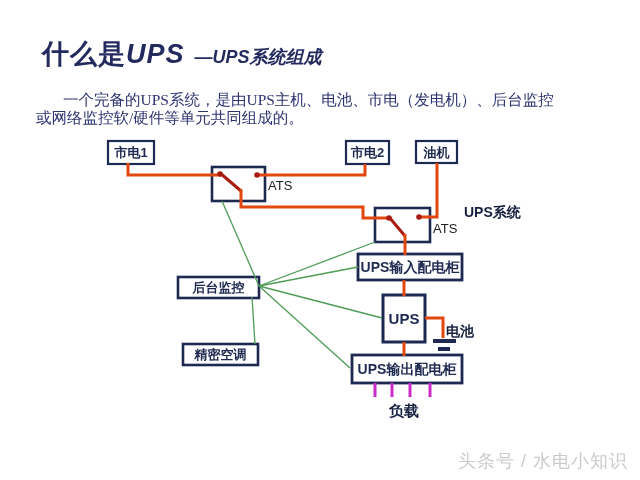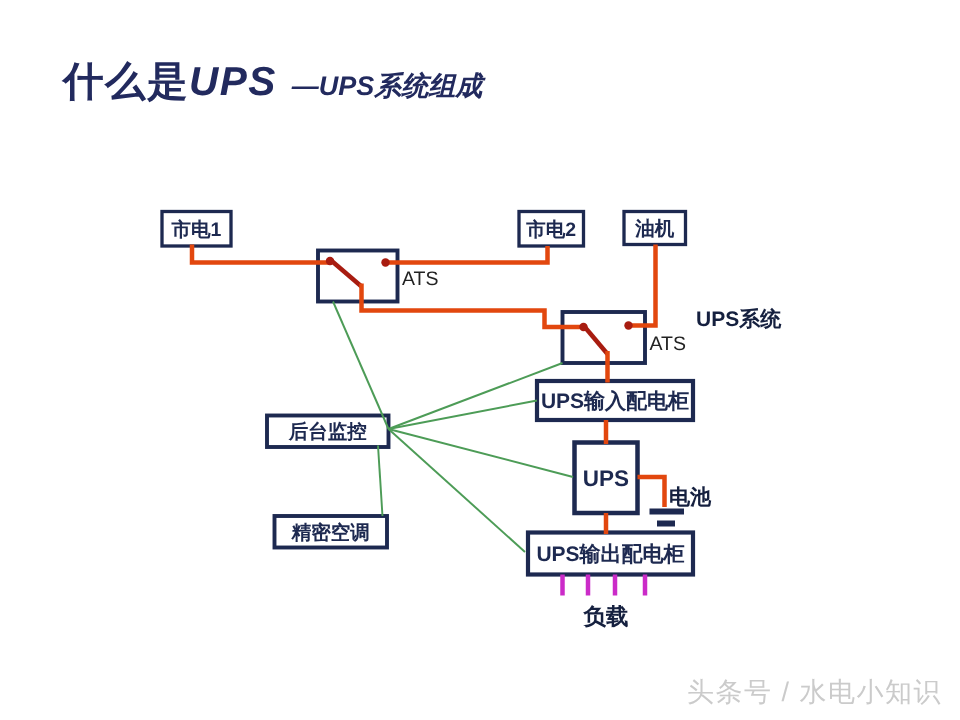--- a/index.html
+++ b/index.html
@@ -27,20 +27,24 @@
 </style>
 </head>
 <body>
 
 <div class="slide">
 
   <div class="title-row">
     <span class="t-cn">什么是</span><span class="t-en">UPS</span><span class="t-sub">—UPS系统组成</span>
   </div>
 
+  <div class="para">
+    <div class="line1">一个完备的UPS系统，是由UPS主机、电池、市电（发电机）、后台监控</div>
+    <div class="line2">或网络监控软/硬件等单元共同组成的。</div>
+  </div>
 
   <svg id="diagram" class="diagram-svg" viewBox="0 0 640 480">
       <rect x="108" y="141" width="46" height="23" fill="#ffffff" stroke="#1d2950" stroke-width="2.2"></rect>
       <rect x="346" y="141" width="43" height="23" fill="#ffffff" stroke="#1d2950" stroke-width="2.2"></rect>
       <rect x="416" y="141" width="41" height="22" fill="#ffffff" stroke="#1d2950" stroke-width="2.2"></rect>
       <rect x="212" y="167" width="53" height="34" fill="#ffffff" stroke="#1d2950" stroke-width="2.6"></rect>
       <rect x="375" y="208" width="55" height="34" fill="#ffffff" stroke="#1d2950" stroke-width="2.6"></rect>
       <rect x="358" y="254" width="104" height="26" fill="#ffffff" stroke="#1d2950" stroke-width="2.8"></rect>
       <rect x="383" y="295" width="42" height="47" fill="#ffffff" stroke="#1d2950" stroke-width="3"></rect>
       <rect x="178" y="277" width="81" height="21" fill="#ffffff" stroke="#1d2950" stroke-width="2.6"></rect>

